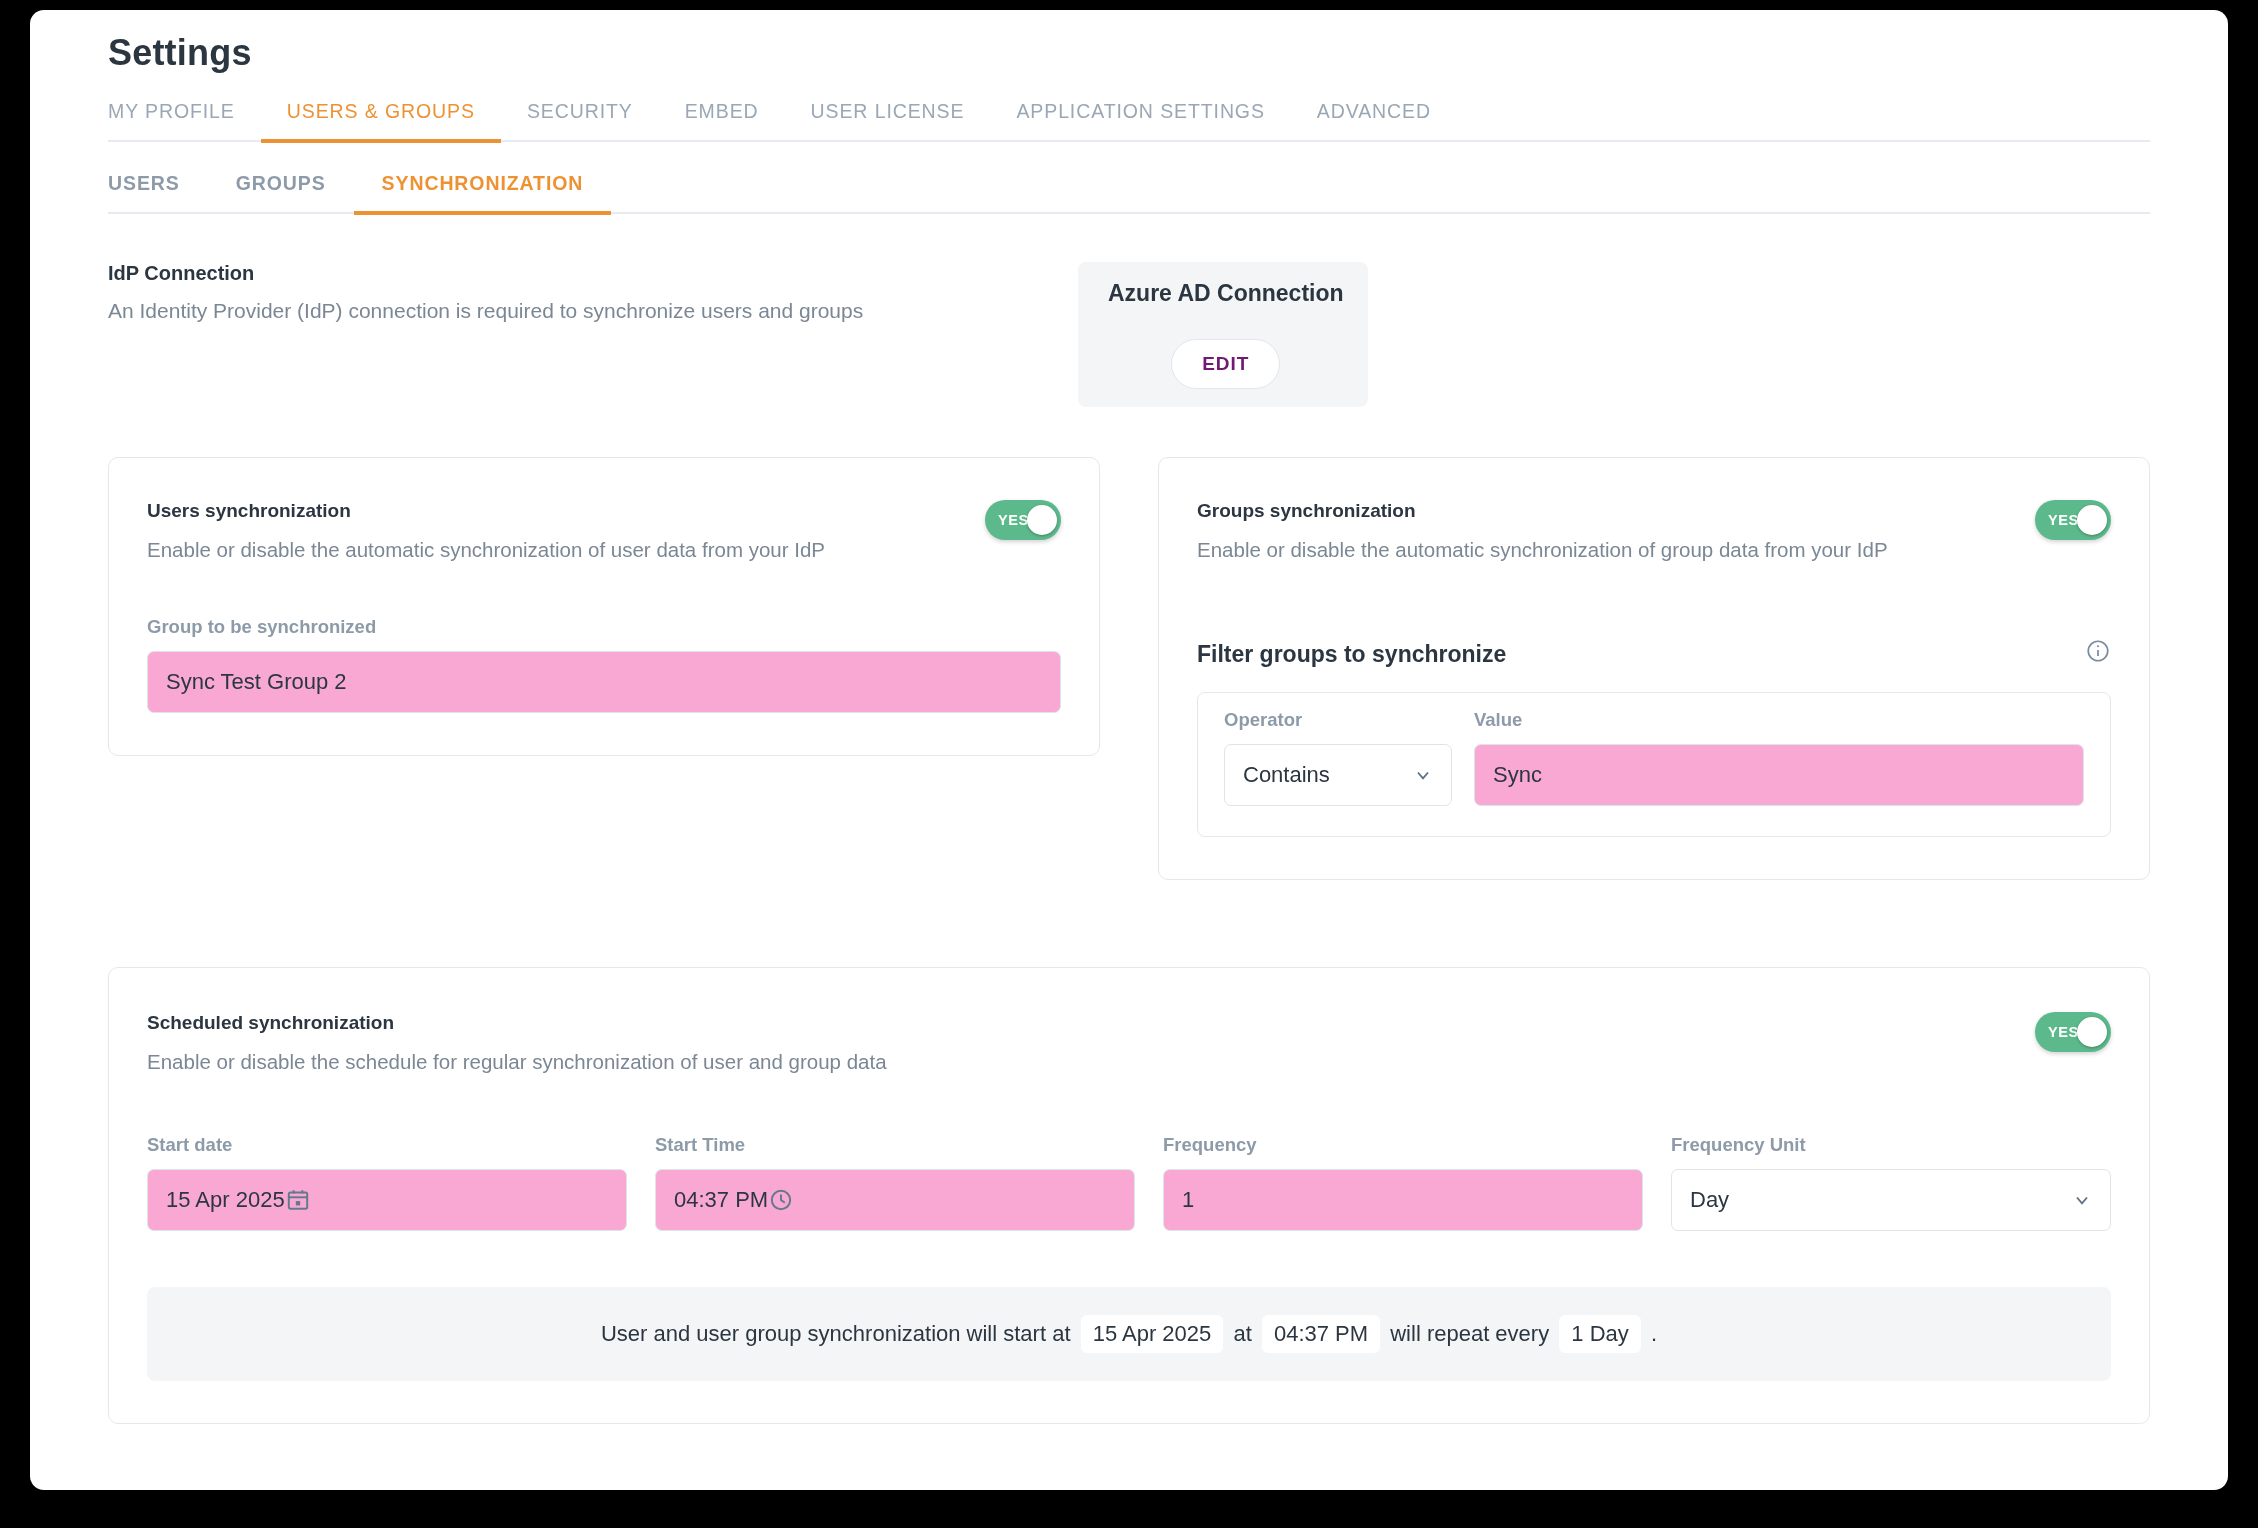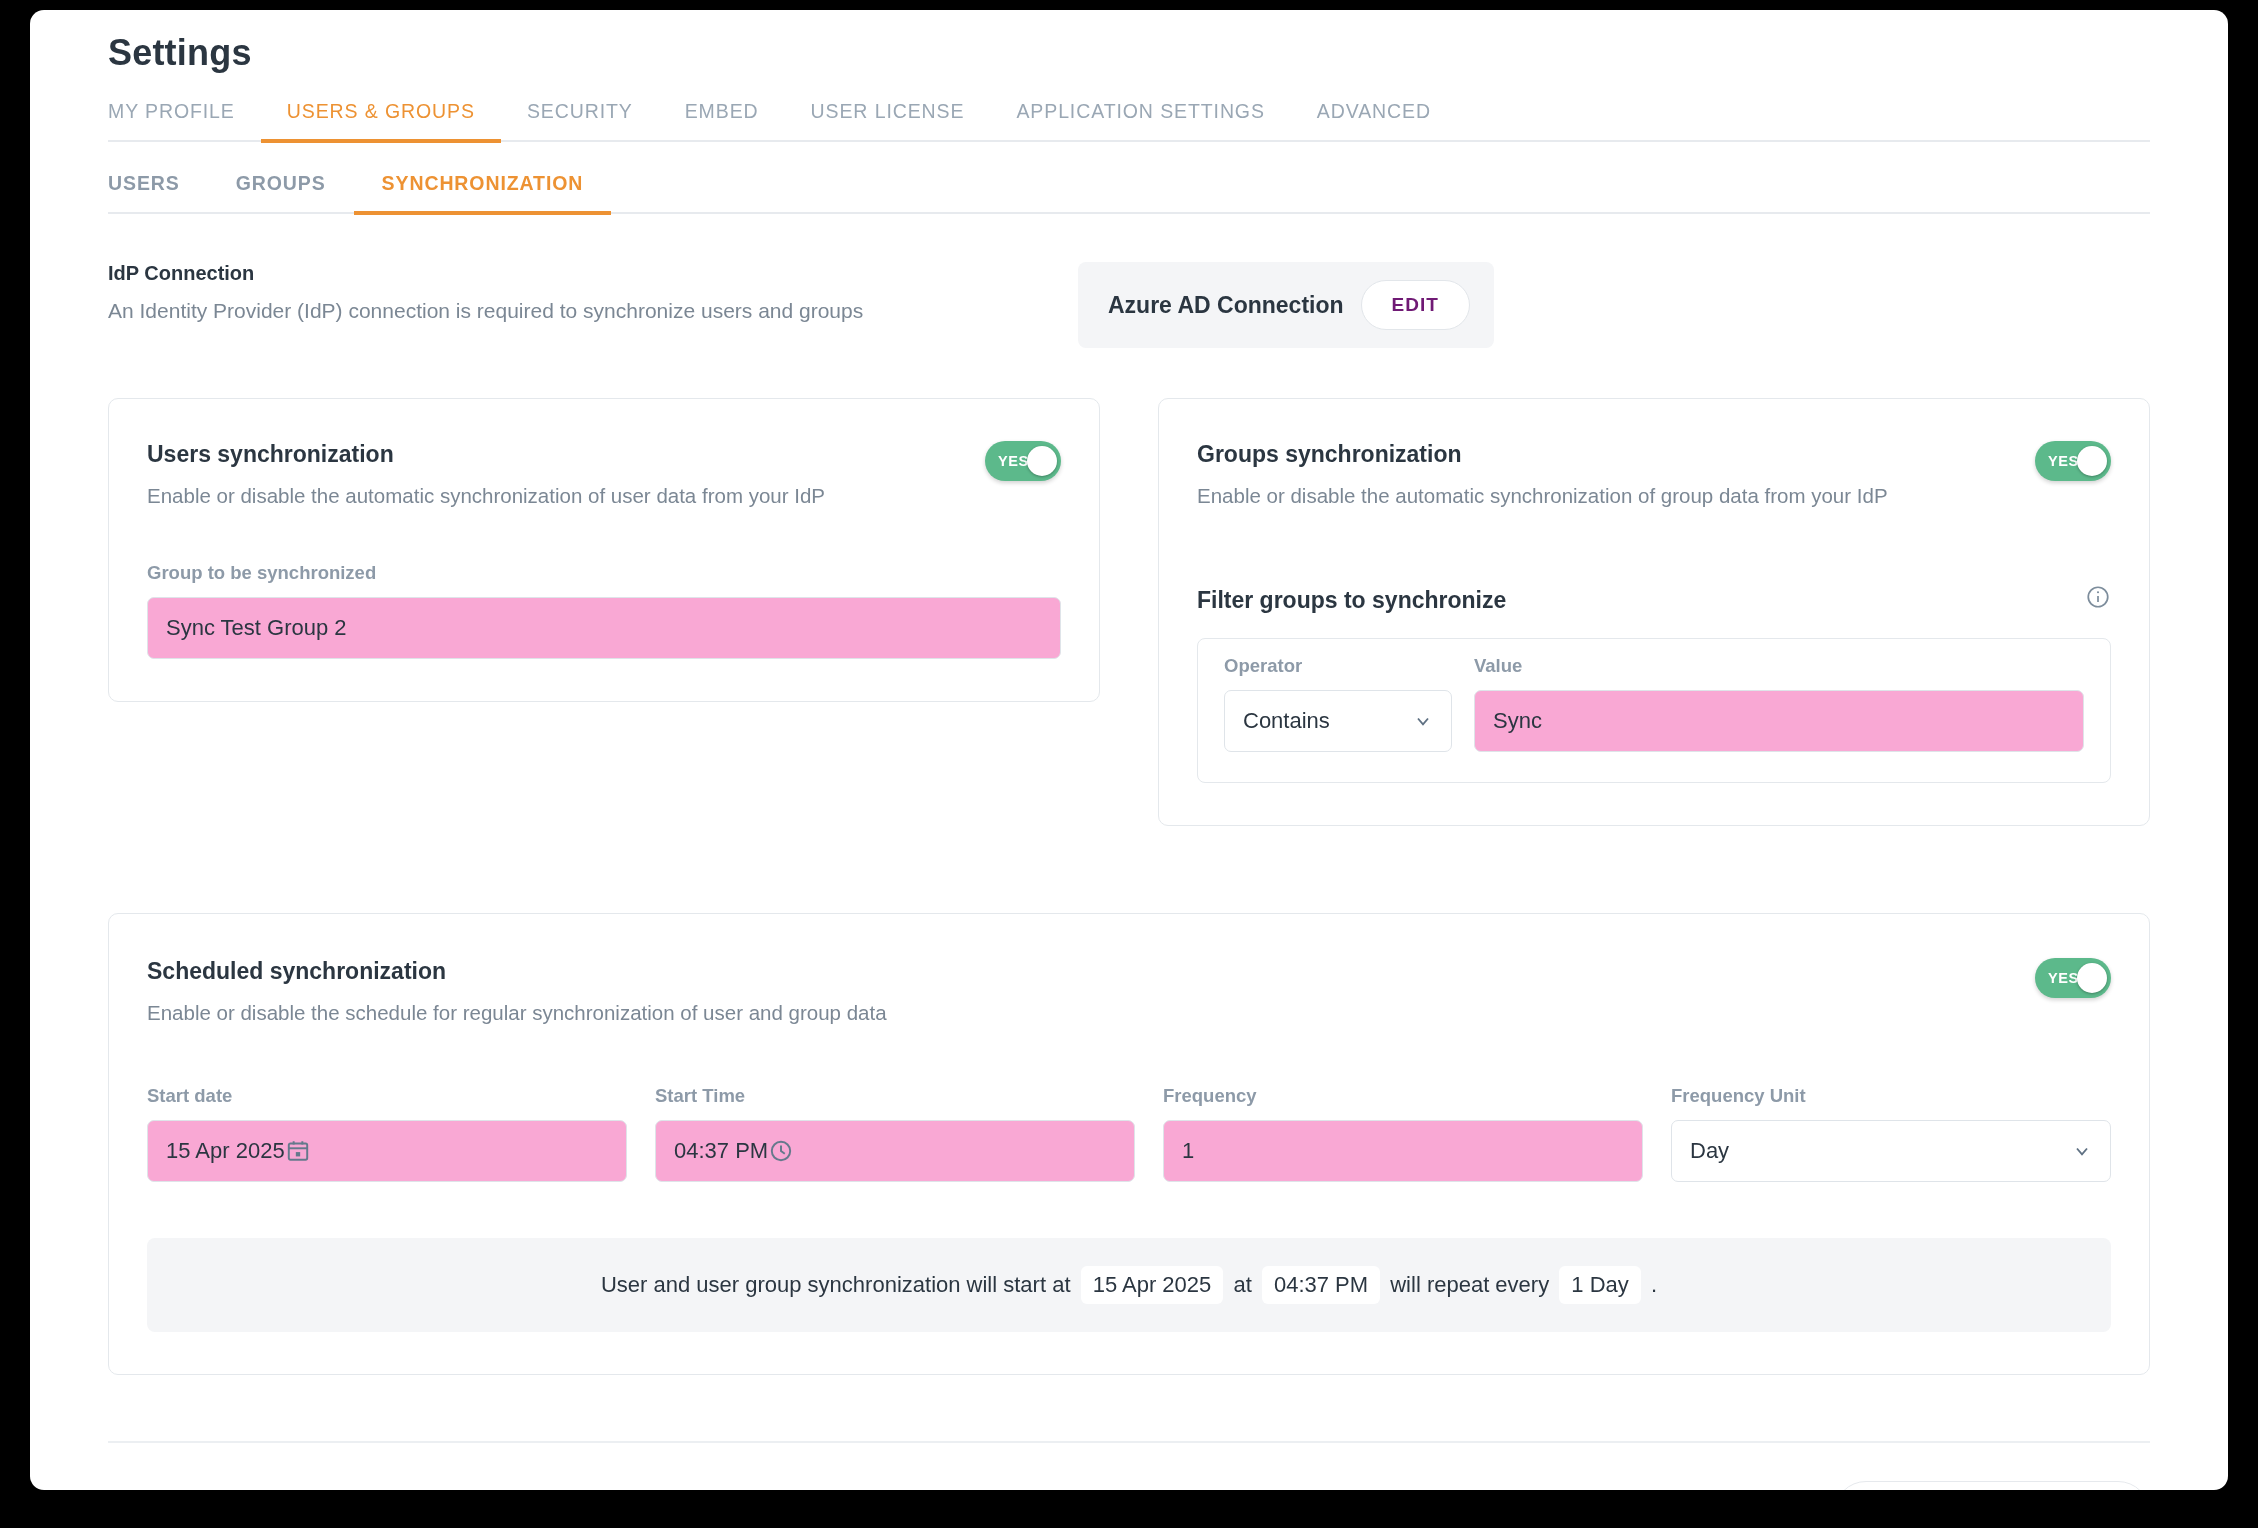--- a/index.html
+++ b/index.html
@@ -55,41 +55,42 @@
 
   
   .idp-row {
     display: flex; align-items: flex-start;
     margin-top: 48px;
   }
   .idp-left { width: 970px; }
   .idp-title { font-size: 20px; font-weight: bold; color: #2b3641; }
   .idp-desc { font-size: 21px; color: #7b8794; margin-top: 14px; }
   .idp-conn {
-    display: flex; align-items: center; gap: 17px;
+    display: flex; align-items: center; gap: 32px;
     background: #f4f5f7; border-radius: 8px;
     padding: 18px 24px 18px 30px;
+    flex-direction: column;
   }
   .idp-conn-name { font-size: 23px; font-weight: bold; color: #2b3641; }
   .edit-btn {
     background: #ffffff; border: 1px solid #e2e6ea; border-radius: 26px;
     color: #701a75; font-size: 19px; font-weight: bold; letter-spacing: 1px;
     padding: 13px 30px; cursor: pointer;
     font-family: "Liberation Sans", sans-serif;
   }
 
   
   .cards-row { display: flex; gap: 58px; margin-top: 50px; align-items: flex-start; }
   .card {
     border: 1px solid #e4e8ec; border-radius: 10px;
     background: #fff; flex: 1;
   }
   .card-pad { padding: 42px 38px 42px 38px; }
   .card-head { display: flex; align-items: flex-start; justify-content: space-between; }
-  .card-title { font-size: 23px; font-weight: bold; color: #2b3641; }
+  .card-title { font-size: 19px; font-weight: bold; color: #2b3641; }
   .card-desc { font-size: 20.5px; color: #7b8794; margin-top: 16px; }
 
   .toggle {
     width: 76px; height: 40px; border-radius: 22px; background: #5cb98b;
     display: flex; align-items: center; justify-content: flex-start;
     padding: 0 5px; cursor: pointer; position: relative; flex: none;
     box-shadow: 0 2px 4px rgba(0,0,0,.18);
   }
   .toggle .lbl {
     color: #ffffff; font-size: 14.5px; font-weight: bold; letter-spacing: .6px;

